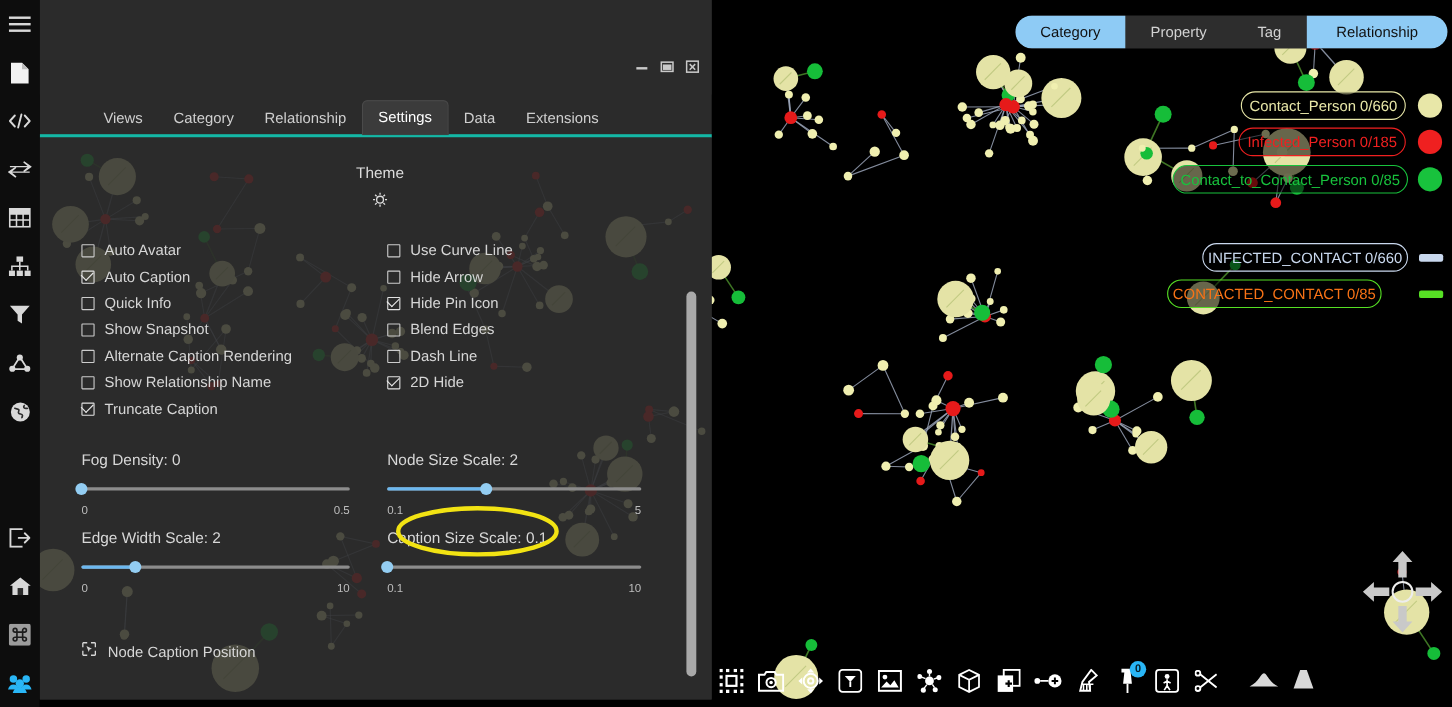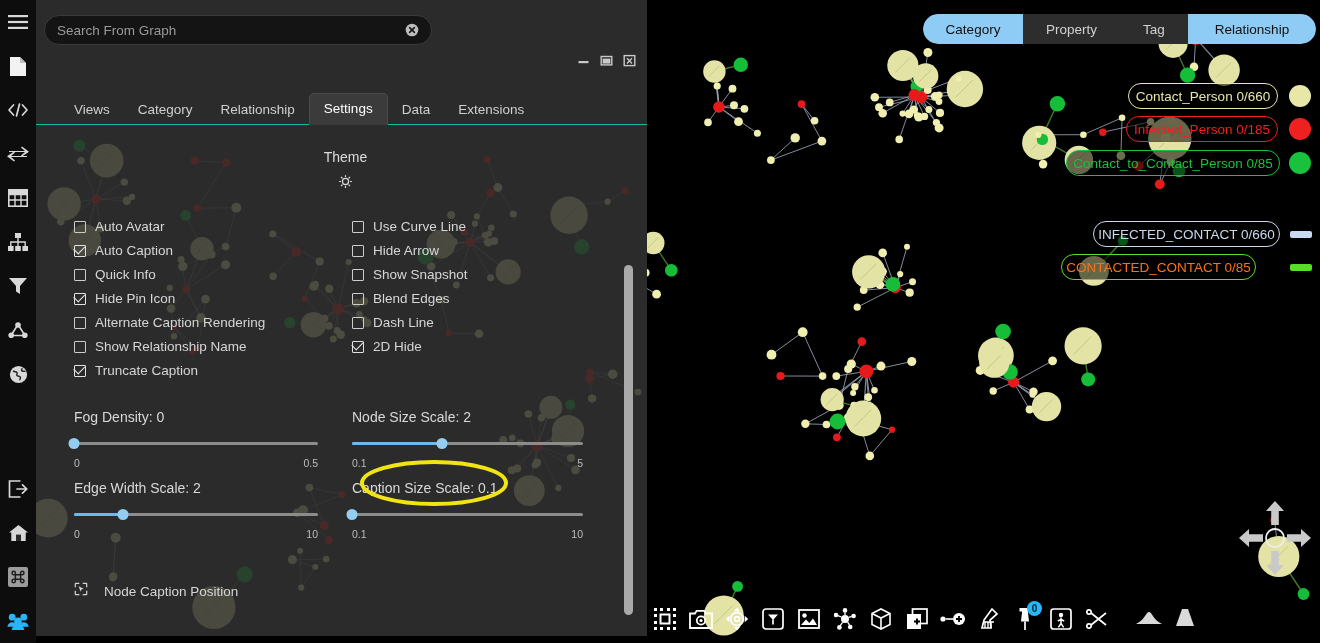--- a/index.html
+++ b/index.html
@@ -47,22 +47,22 @@
   #search-clear { color: #bdbdbd; cursor: pointer; display: flex; }
 
   #wincontrols {
     position: absolute; right: 11px; top: 54px;
     display: flex; gap: 10px; align-items: center; color: #c9c9c9;
   }
   .winbtn { cursor: pointer; display: flex; align-items: center; }
 
   #tabs {
     position: absolute; left: 0; top: 86px; width: 686px; height: 39px;
-    display: flex; align-items: flex-end; border-bottom: 1px solid #14b8a6;
-    padding-left: 24px;
+    display: flex; align-items: flex-end; border-bottom: 3px solid #14b8a6;
+    padding-left: 44px;
   }
   .tab {
     padding: 8px 14px 9px; font-size: 13.5px; color: #cfcfcf; cursor: pointer;
     border-radius: 5px 5px 0 0; line-height: 1; position: relative; top: 1px;
   }
   .tab.active { background: #3b3b3b; color: #fff; border: 1px solid #4a4a4a; border-bottom-color: #3b3b3b; }
 
   #panel-body {
     position: absolute; left: 0; top: 125px; width: 611px; height: 511px;
     background: #2b2b2b; overflow: hidden;
@@ -94,21 +94,21 @@
   .sl-title { font-size: 14px; color: #d8d8d8; margin-bottom: 14px; }
   .sl-track-wrap { position: relative; height: 10px; }
   .sl-track { position: absolute; left: 0; right: 0; top: 3px; height: 3px; background: #8c8c8c; border-radius: 2px; }
   .sl-fill { position: absolute; left: 0; top: 3px; height: 3px; background: #6cb8ef; border-radius: 2px; }
   .sl-thumb {
     position: absolute; top: -1px; width: 11px; height: 11px; border-radius: 50%;
     background: #93cdf2; transform: translateX(-50%); cursor: pointer;
   }
   .sl-ends { display: flex; justify-content: space-between; margin-top: 8px; font-size: 10.5px; color: #bdbdbd; }
 
-  .ncp-row { display: flex; align-items: center; gap: 16px; margin-top: 42px; cursor: pointer; }
+  .ncp-row { display: flex; align-items: center; gap: 10px; margin-top: 42px; cursor: pointer; }
   .ncp-label { font-size: 13.5px; color: #d6d6d6; }
 
   #panel-scroll {
     position: absolute; right: 14px; top: 140px; width: 9px; height: 350px;
     background: #a9a9a9; border-radius: 5px; z-index: 6; cursor: pointer;
   }
 
   
   #segtabs {
     position: absolute; left: 923px; top: 14px; height: 30px;
@@ -710,29 +710,20 @@
         <circle cx="527.8" cy="160.7" r="15.7" fill="#e4e3a6"></circle>
         <line x1="520.0" y1="167.7" x2="534.9" y2="152.8" stroke="#b9c47a" stroke-width="1" opacity="0.8"></line>
         <circle cx="558.6" cy="189.7" r="6.0" fill="#16bd39"></circle>
         <circle cx="526.3" cy="199.1" r="4.2" fill="#e61a1a"></circle>
       </svg>
   </div>
 
   <div id="panel">
     <div id="panel-topstrip"></div>
 
-    <div id="searchbar">
-      <input id="search-input" type="text" placeholder="Search From Graph" style="">
-      <span id="search-clear">
-        <svg width="14" height="14" viewBox="0 0 14 14">
-            <circle cx="7" cy="7" r="6.3" fill="#bdbdbd"></circle>
-            <path d="M4.6 4.6l4.8 4.8M9.4 4.6l-4.8 4.8" stroke="#141414" stroke-width="1.5" stroke-linecap="round"></path>
-          </svg>
-      </span>
-    </div>
 
     <div id="wincontrols">
       <span class="winbtn">
         <svg width="13" height="13" viewBox="0 0 13 13">
             <rect x="1.5" y="7" width="10" height="2.2" fill="#c9c9c9"></rect>
           </svg>
       </span>
       <span class="winbtn">
         <svg width="13" height="13" viewBox="0 0 13 13">
             <rect x="1.2" y="2.5" width="10.6" height="8.4" fill="none" stroke="#c9c9c9" stroke-width="1.4"></rect>
@@ -1042,26 +1033,26 @@
             </div>
             <div class="chk">
               <span class="chk-box"></span>
               <span class="chk-label">Hide Arrow</span>
             </div>
             <div class="chk">
               <span class="chk-box"></span>
               <span class="chk-label">Quick Info</span>
             </div>
             <div class="chk">
+              <span class="chk-box on"></span>
+              <span class="chk-label">Hide Pin Icon</span>
+            </div>
+            <div class="chk">
               <span class="chk-box"></span>
               <span class="chk-label">Show Snapshot</span>
-            </div>
-            <div class="chk">
-              <span class="chk-box on"></span>
-              <span class="chk-label">Hide Pin Icon</span>
             </div>
             <div class="chk">
               <span class="chk-box"></span>
               <span class="chk-label">Blend Edges</span>
             </div>
             <div class="chk">
               <span class="chk-box"></span>
               <span class="chk-label">Alternate Caption Rendering</span>
             </div>
             <div class="chk">

